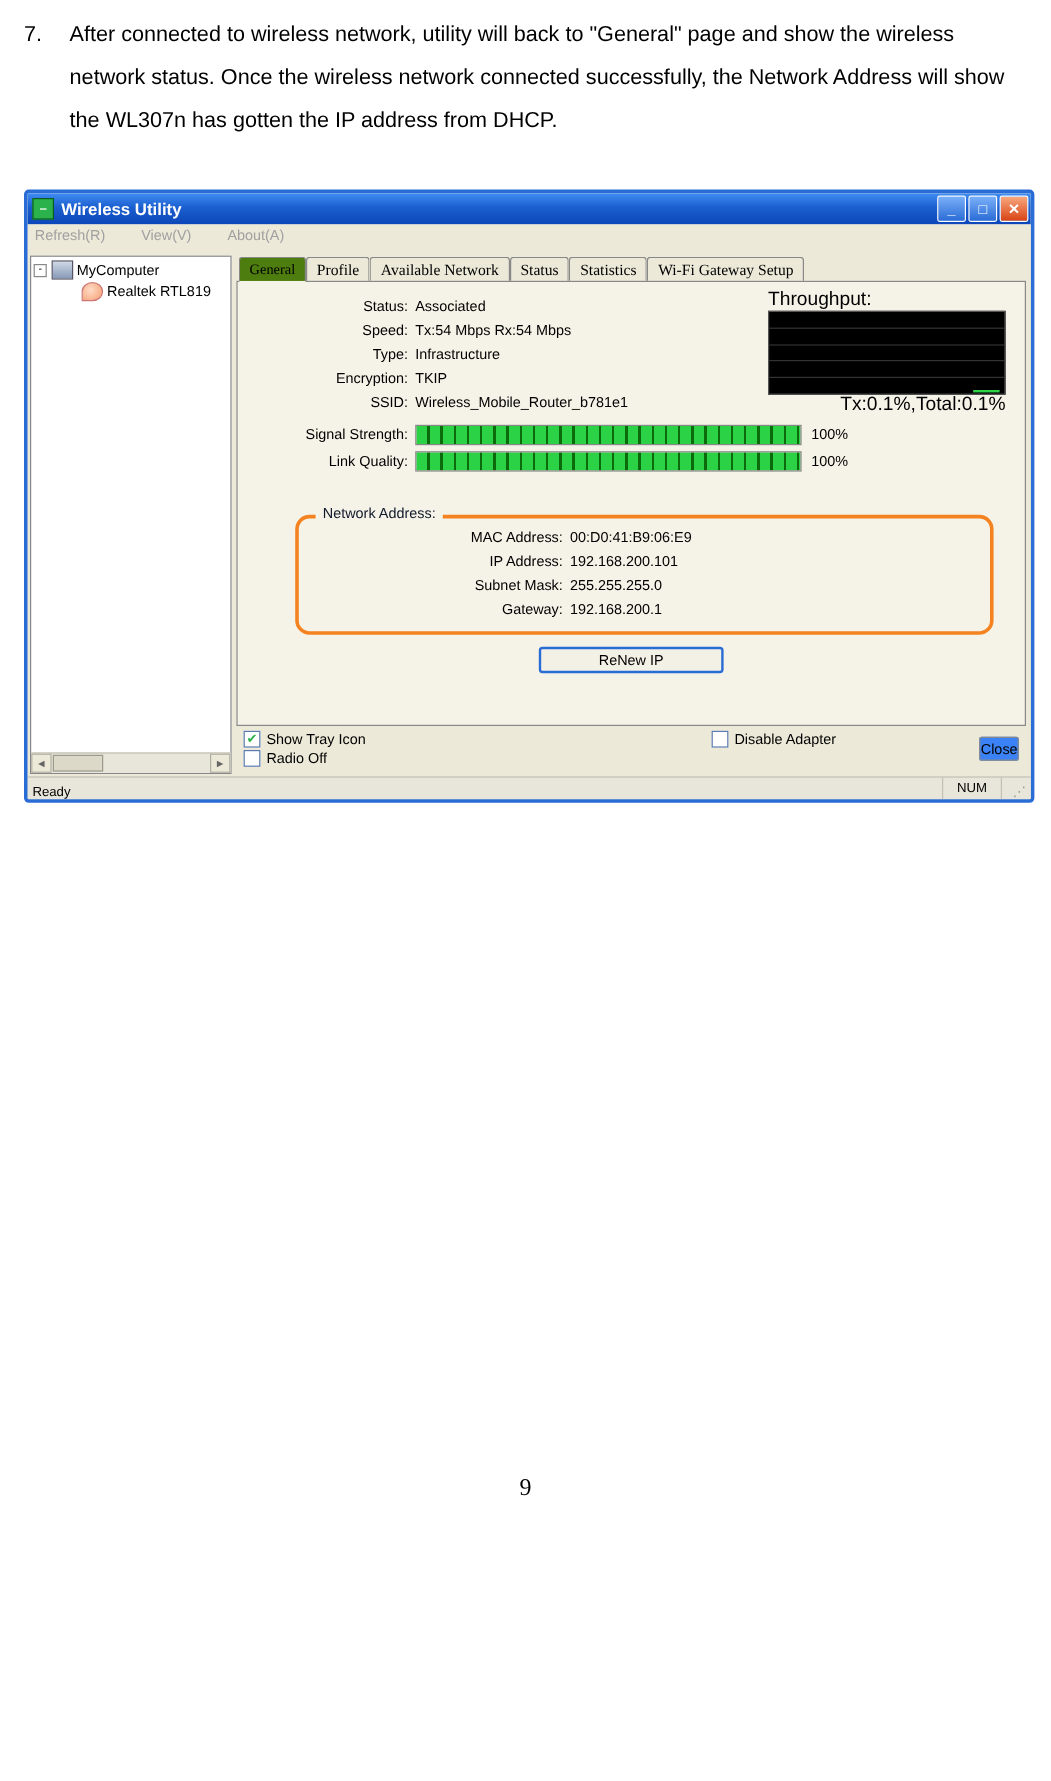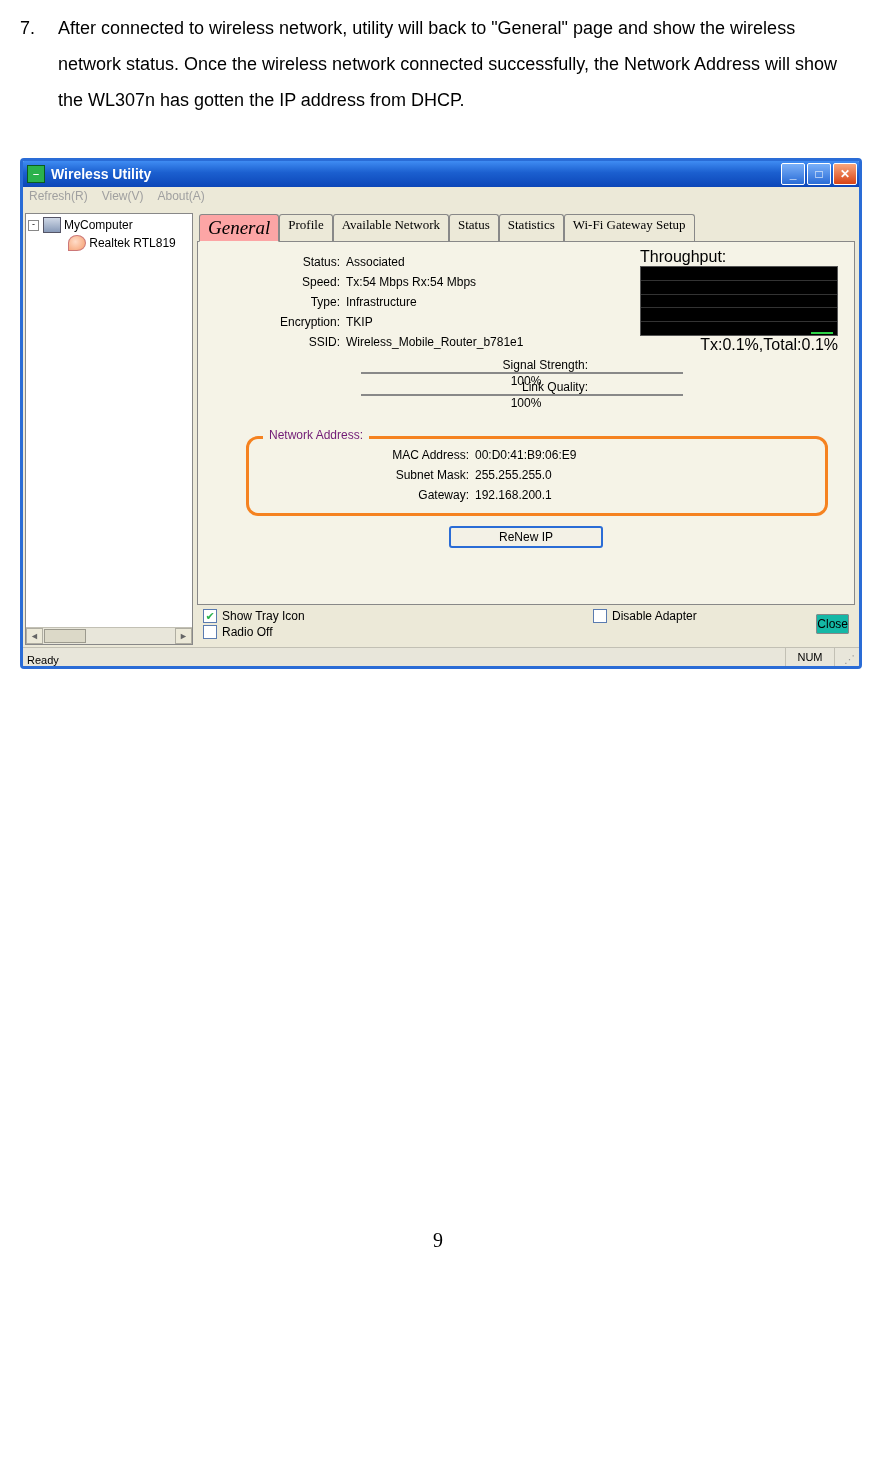--- a/index.html
+++ b/index.html
@@ -71,21 +71,21 @@
   .winbtn.close {
     background: linear-gradient(to bottom,#f8a77d,#d84315);
     color:#fff;
   }
   .menubar {
     height: 20px;
     background: #ece9d8;
     color: #a0a0a0;
     padding: 2px 6px;
     font-size: 12px;
-    display:flex; gap: 14px;
+    display:flex; gap: 30px;
   }
   .body {
     display: flex;
     flex-direction: row;
     background: #ece9d8;
   }
   
   .tree-wrap {
     width: 166px;
     background: #fff;
@@ -156,25 +156,24 @@
     padding: 2px 8px;
     background:#ece9d8;
     border:1px solid #888;
     border-bottom:none;
     border-radius:3px 3px 0 0;
     position:relative;
     top:1px;
     margin-right:0px;
   }
   .tab.active {
-    background:#fca5a5;
+    background:#4d7c0f;
     z-index:2;
     border-bottom:1px solid #f5f3e7;
-    font-size:19px;
-    font-style:italic;
+    font-size:12px;
   }
   .tabpage {
     border:1px solid #888;
     background:#f5f3e7;
     flex:1;
     padding: 10px 12px 6px 12px;
     position:relative;
     height: 398px;
   }
   .kv { display:flex; align-items:center; height:20px; font-size:12px;}
@@ -198,33 +197,33 @@
   .throughtxt { text-align:right; padding-right:2px; }
   .bar {
     width: 320px; height:15px;
     border:1px solid #888;
     background: repeating-linear-gradient(to right,
       #1fae1f 0, #1fae1f 8px, #3fe23f 8px, #3fe23f 10px,
       #1fae1f 10px, #1fae1f 12px);
     background: repeating-linear-gradient(to right, #2bd246 0 9px, #0b6b0b 9px 11px);
     margin-right:8px;
   }
-  .bar-row { display:flex; align-items:center; height:22px;flex-direction:column;}
+  .bar-row { display:flex; align-items:center; height:22px;}
   .bar-row .lab { width:130px; text-align:right; padding-right:6px; }
   .groupbox {
     border:3px solid #f58220;
     border-radius:12px;
     margin: 34px 14px 10px 36px;
     padding: 6px 10px 8px 10px;
     position:relative;
   }
   .groupbox .legend {
     position:absolute; left:14px; top:-11px;
     background:#f5f3e7; padding:0 6px;
-    color:#701a75;
+    color:#0f172a;
     font-size:12px;
   }
   .groupbox .kv .lab { width:210px; }
   .renew {
     display:block;
     width:150px;
     margin: 6px auto 0 auto;
     padding:2px 0;
     text-align:center;
     border:2px solid #2a6cd6;
@@ -240,21 +239,21 @@
   .checkscol { display:flex; flex-direction:column; gap:2px; }
   .chk { display:flex; align-items:center; gap:5px; font-size:12px;}
   .cbox {
     width:12px;height:12px;border:1px solid #5a7bb0;background:#fff;display:flex;align-items:center;justify-content:center;
   }
   .cbox .tick { color:#2bb24c; font-size:11px; line-height:10px;}
   .closebtn {
     width:76px; padding:2px 0;
     text-align:center;
     border:1px solid #888;
-    background:#14b8a6;
+    background:#3b82f6;
     font-size:12px;
     border-radius:2px;
     margin-top:40px;
   }
   .statusbar {
     height:18px;
     border-top:1px solid #c2c0b4;
     background:#e8e6da;
     display:flex;
     font-size:11px;
@@ -383,20 +382,24 @@
             <span class="lab">Link Quality:</span>
             <span class="bar"></span>
             <span>100%</span>
           </div>
 
           <div class="groupbox">
             <span class="legend">Network Address:</span>
             <div class="kv">
                 <span class="lab">MAC Address:</span>
                 <span>00:D0:41:B9:06:E9</span>
+              </div>
+            <div class="kv">
+                <span class="lab">IP Address:</span>
+                <span>192.168.200.101</span>
               </div>
             <div class="kv">
                 <span class="lab">Subnet Mask:</span>
                 <span>255.255.255.0</span>
               </div>
             <div class="kv">
                 <span class="lab">Gateway:</span>
                 <span>192.168.200.1</span>
               </div>
           </div>

